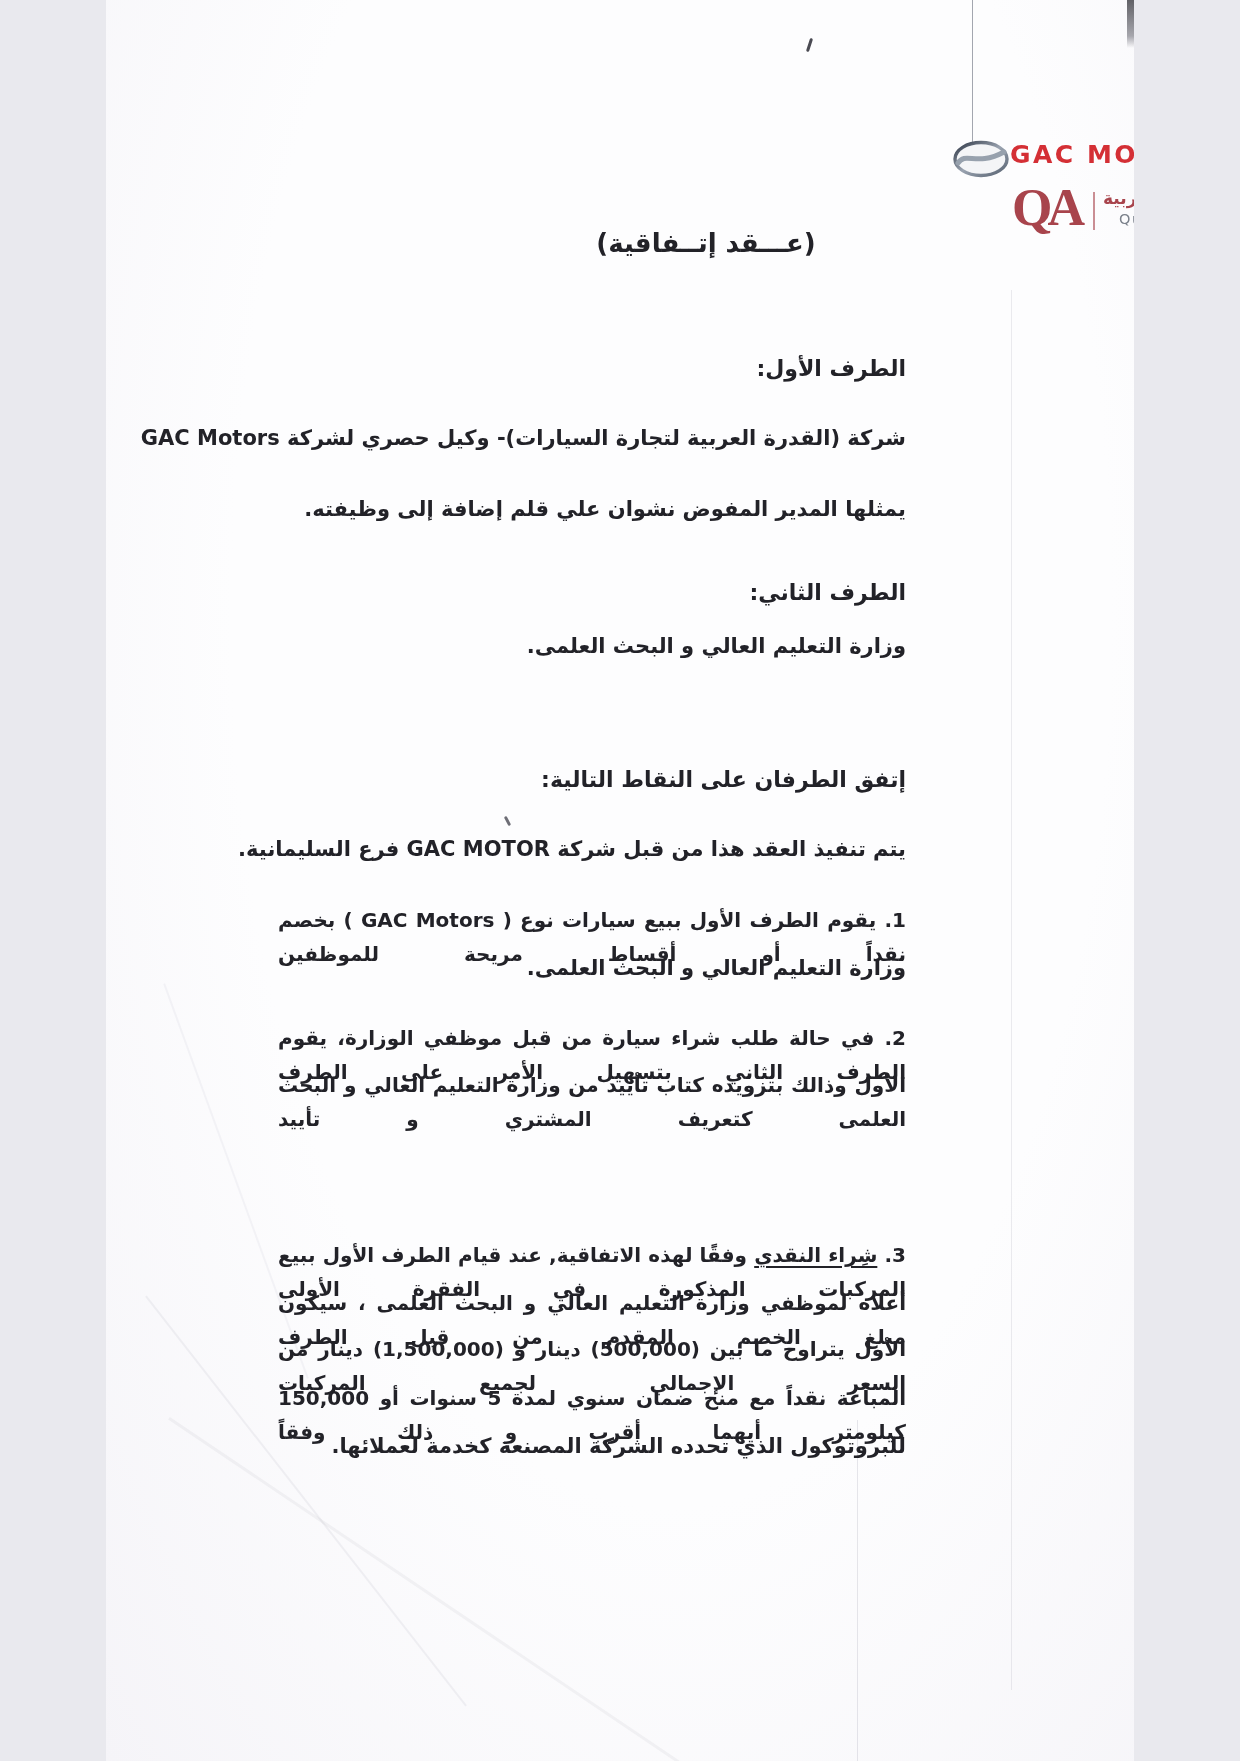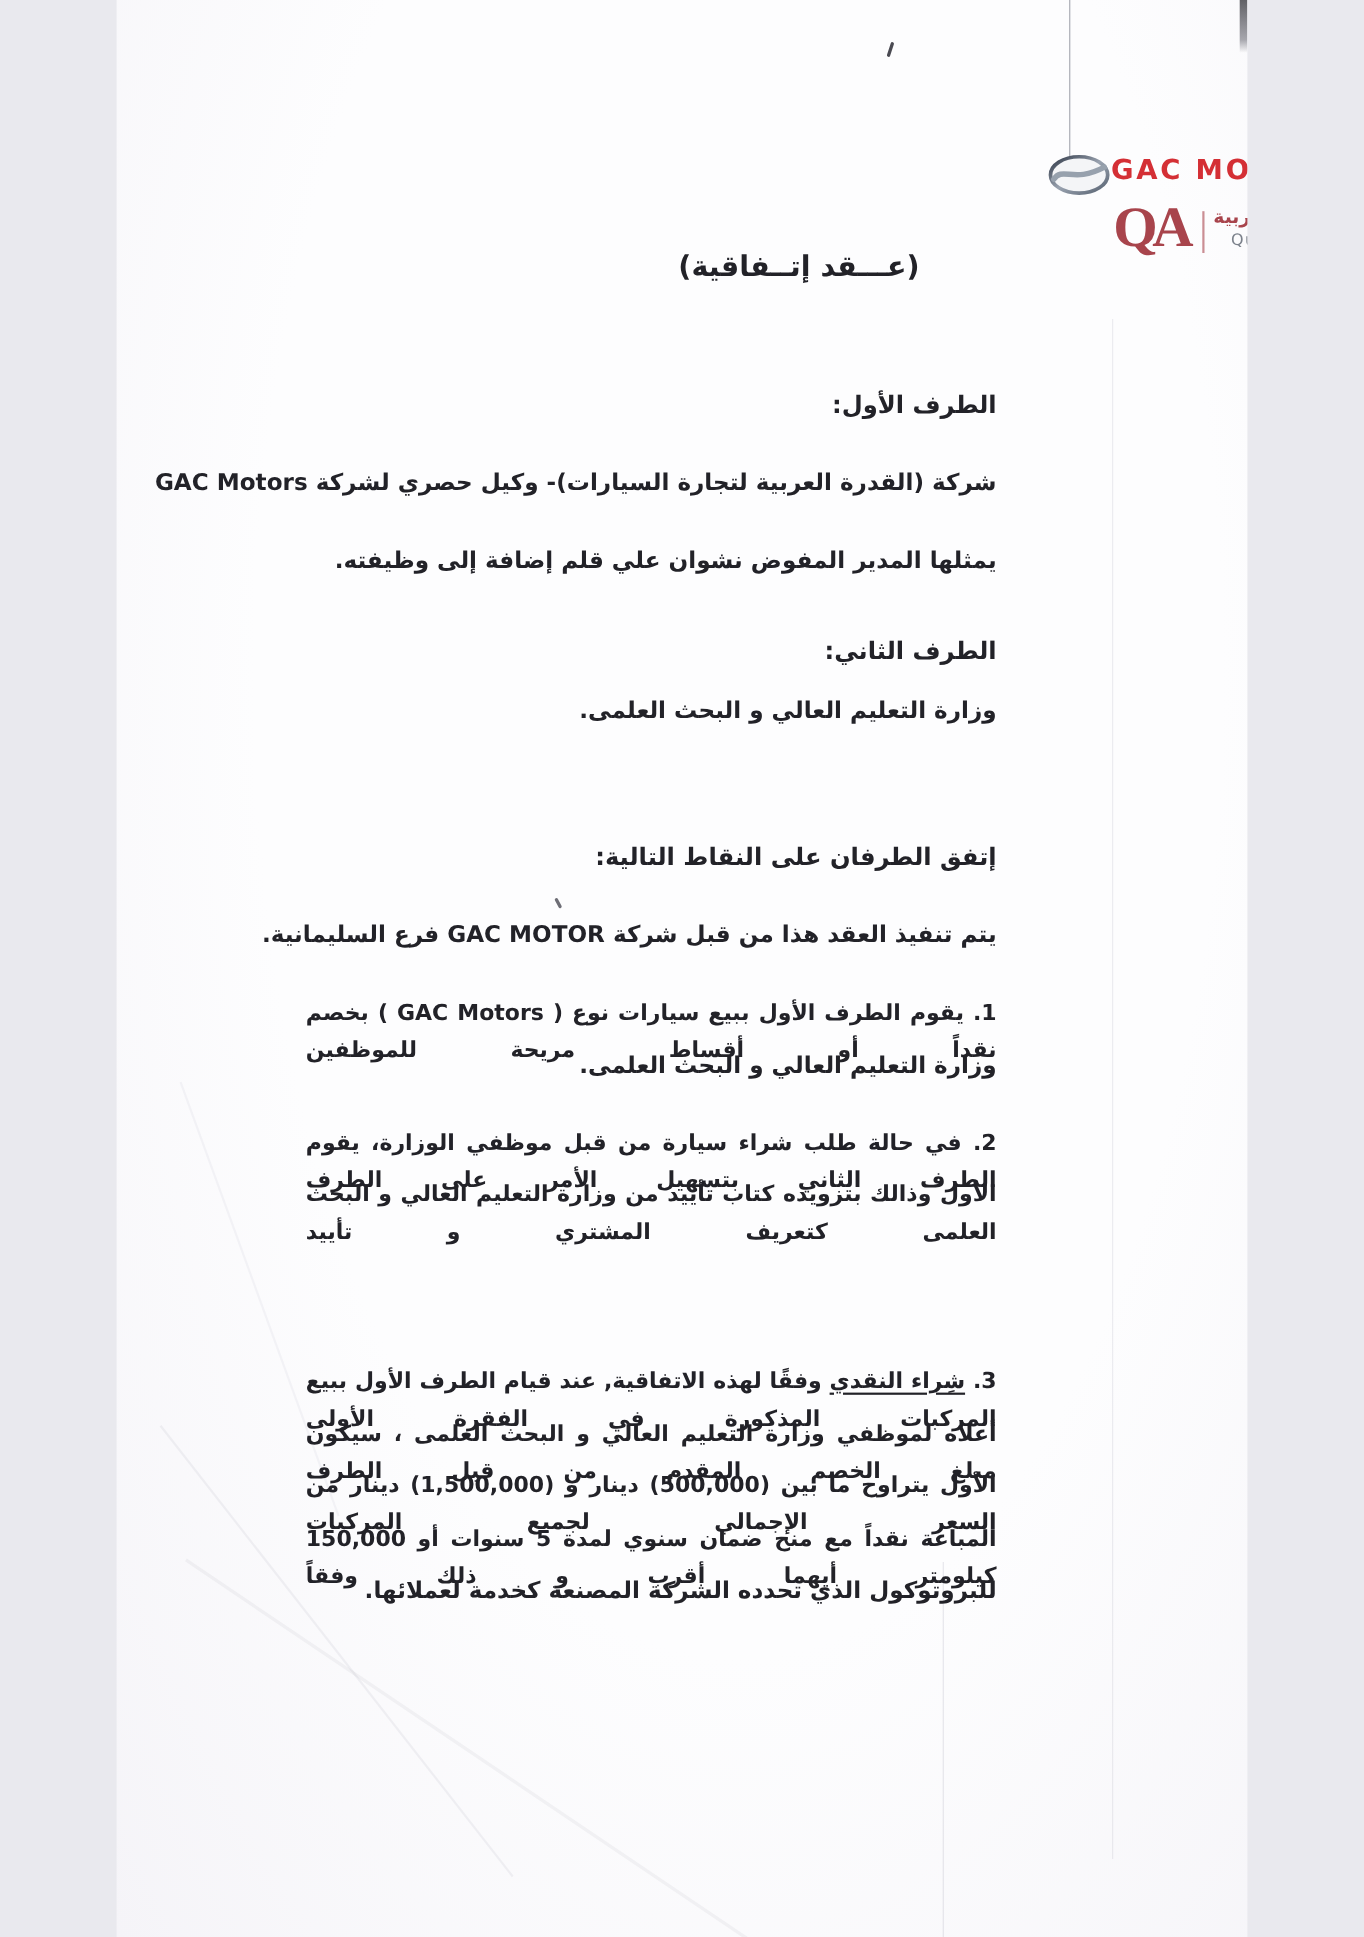--- a/index.html
+++ b/index.html
@@ -16,21 +16,21 @@
   }
   .qa-mono{
     position:absolute;left:906px;top:183px;font-family:"Liberation Serif",serif;
     font-size:52px;line-height:50px;font-weight:bold;color:#a8444c;letter-spacing:-5px;
   }
   .qa-div{position:absolute;left:987px;top:192px;width:2px;height:38px;background:#a8444c;opacity:.6;}
   .qa-ar{position:absolute;left:997px;top:188px;font-size:17px;font-weight:bold;color:#a8444c;direction:rtl;white-space:nowrap;}
   .qa-en{position:absolute;left:997px;top:211px;font-size:14.5px;color:#7b818b;letter-spacing:1.5px;white-space:nowrap;margin-left:16px;}
   
   .title{
-    position:absolute;left:470px;top:228px;width:260px;text-align:right;
+    position:absolute;left:470px;top:228px;width:260px;text-align:center;
     font-size:26px;font-weight:bold;direction:rtl;white-space:nowrap;
   }
   .ln{
     position:absolute;right:228px;direction:rtl;font-weight:bold;
     font-size:21px;line-height:34px;white-space:nowrap;text-align:center;
   }
   .ln.just{
     left:172px;right:228px;white-space:normal;font-size:20px;
     text-align:justify;text-align-last:justify;
   }

